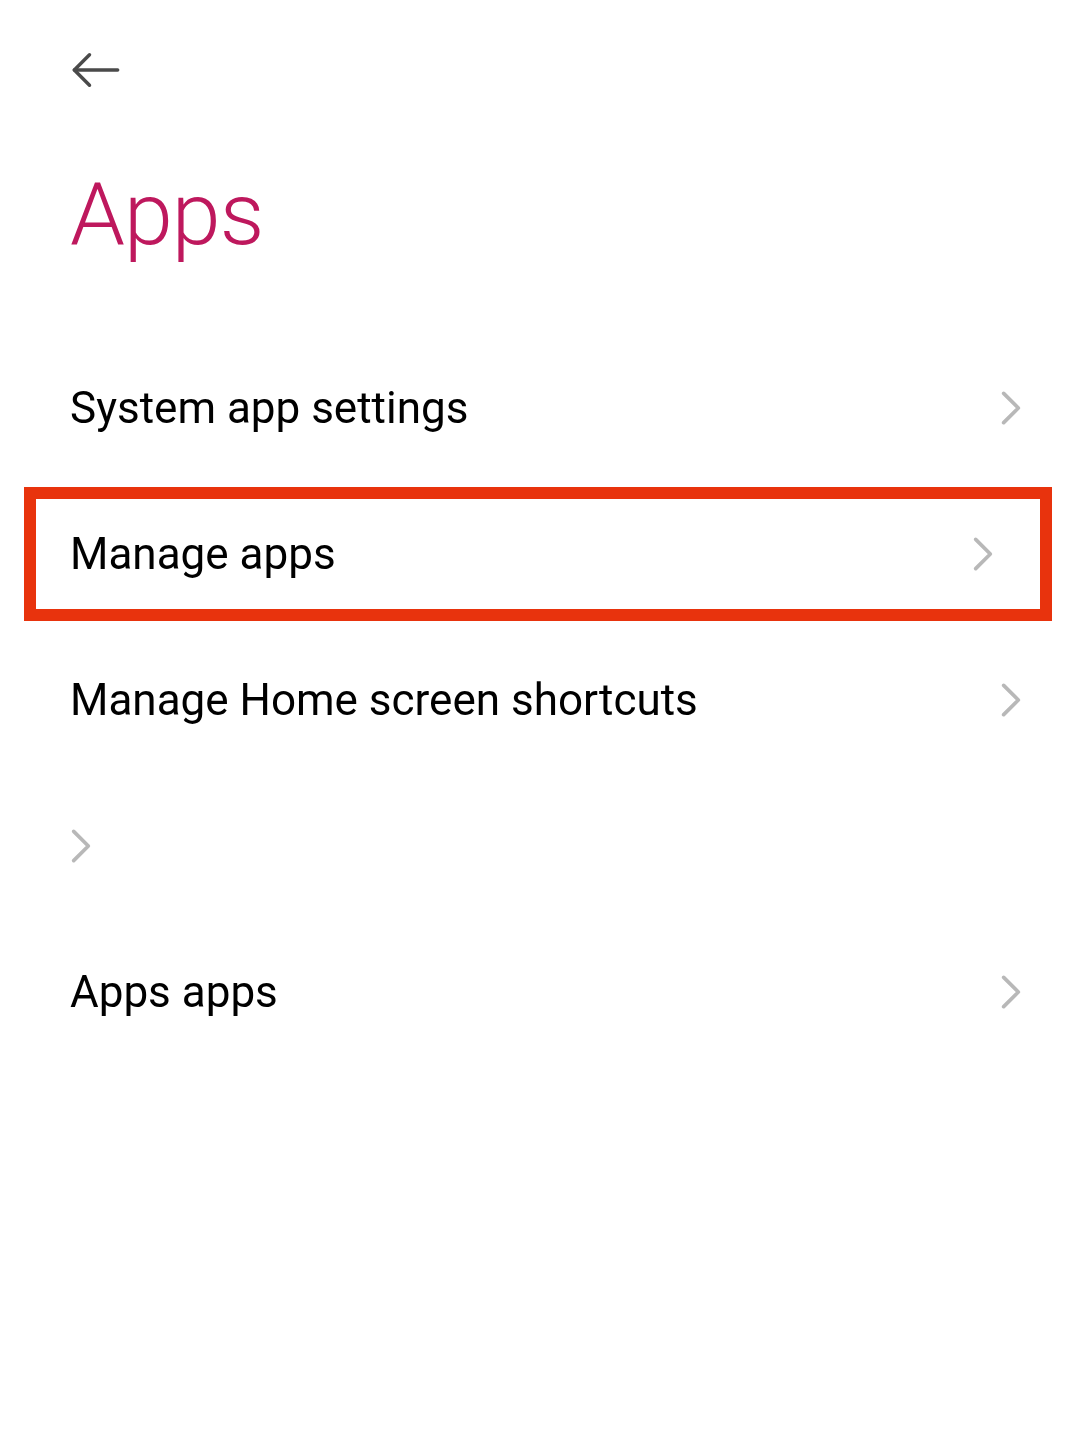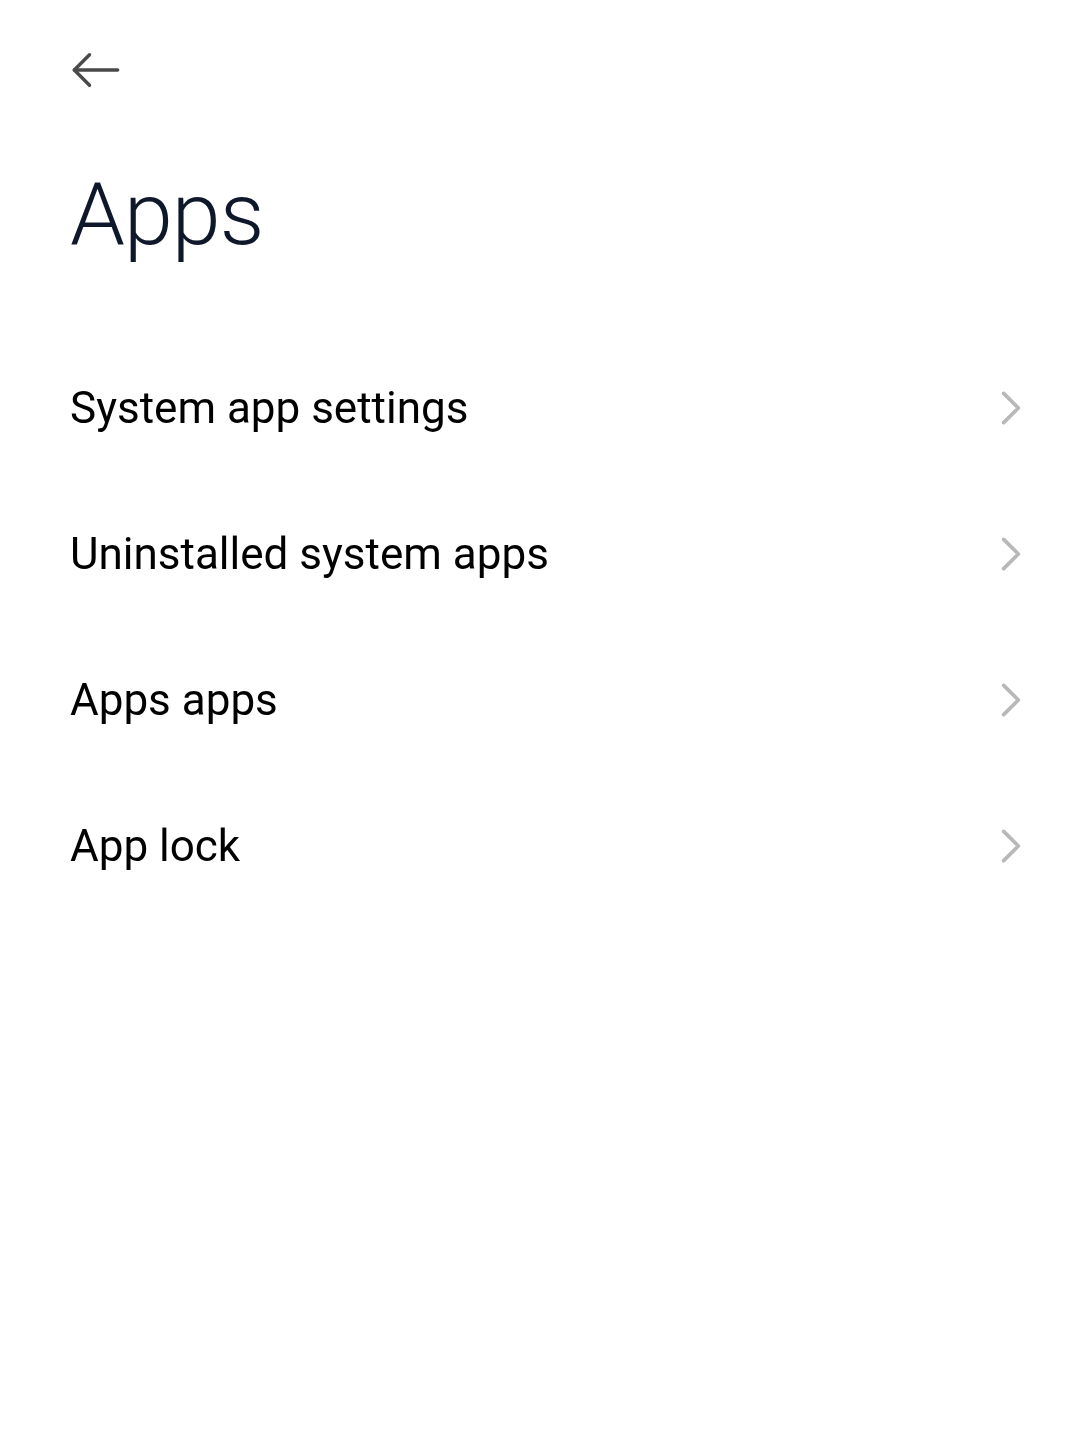--- a/index.html
+++ b/index.html
@@ -26,21 +26,21 @@
       cursor: pointer;
     }
     .back-btn svg {
       width: 52px;
       height: 52px;
       stroke: #4a4a4a;
     }
     .title {
       font-size: 88px;
       font-weight: 300;
-      color: #0f172a;
+      color: #be185d;
       margin-top: 62px;
       letter-spacing: -1px;
     }
     .list {
       margin-top: 70px;
     }
     .list-item {
       display: flex;
       align-items: center;
       justify-content: space-between;
@@ -89,43 +89,50 @@
 
   <div class="list-item">
     <span class="list-label">System app settings</span>
     <span class="chevron">
       <svg viewBox="0 0 12 20" fill="none" stroke-width="2" stroke-linecap="round" stroke-linejoin="round">
           <polyline points="2 2 10 10 2 18"></polyline>
         </svg>
     </span>
   </div>
 
-
+  <div class="list-item highlighted">
+    <span class="list-label">Manage apps</span>
+    <span class="chevron">
+      <svg viewBox="0 0 12 20" fill="none" stroke-width="2" stroke-linecap="round" stroke-linejoin="round">
+          <polyline points="2 2 10 10 2 18"></polyline>
+        </svg>
+    </span>
+  </div>
 
   <div class="list-item">
-    <span class="list-label">Uninstalled system apps</span>
+    <span class="list-label">Manage Home screen shortcuts</span>
+    <span class="chevron">
+      <svg viewBox="0 0 12 20" fill="none" stroke-width="2" stroke-linecap="round" stroke-linejoin="round">
+          <polyline points="2 2 10 10 2 18"></polyline>
+        </svg>
+    </span>
+  </div>
+
+  <div class="list-item">
     <span class="chevron">
       <svg viewBox="0 0 12 20" fill="none" stroke-width="2" stroke-linecap="round" stroke-linejoin="round">
           <polyline points="2 2 10 10 2 18"></polyline>
         </svg>
     </span>
   </div>
 
   <div class="list-item">
     <span class="list-label">Apps apps</span>
     <span class="chevron">
       <svg viewBox="0 0 12 20" fill="none" stroke-width="2" stroke-linecap="round" stroke-linejoin="round">
           <polyline points="2 2 10 10 2 18"></polyline>
         </svg>
     </span>
   </div>
 
 
-  <div class="list-item">
-    <span class="list-label">App lock</span>
-    <span class="chevron">
-      <svg viewBox="0 0 12 20" fill="none" stroke-width="2" stroke-linecap="round" stroke-linejoin="round">
-          <polyline points="2 2 10 10 2 18"></polyline>
-        </svg>
-    </span>
-  </div>
 
 </div>
 
 </body></html>

